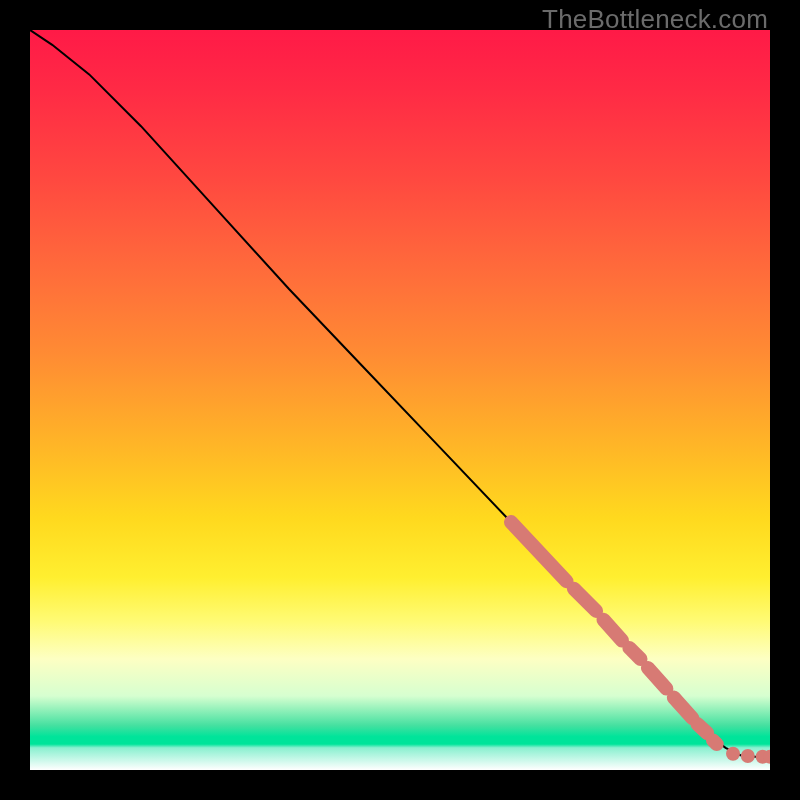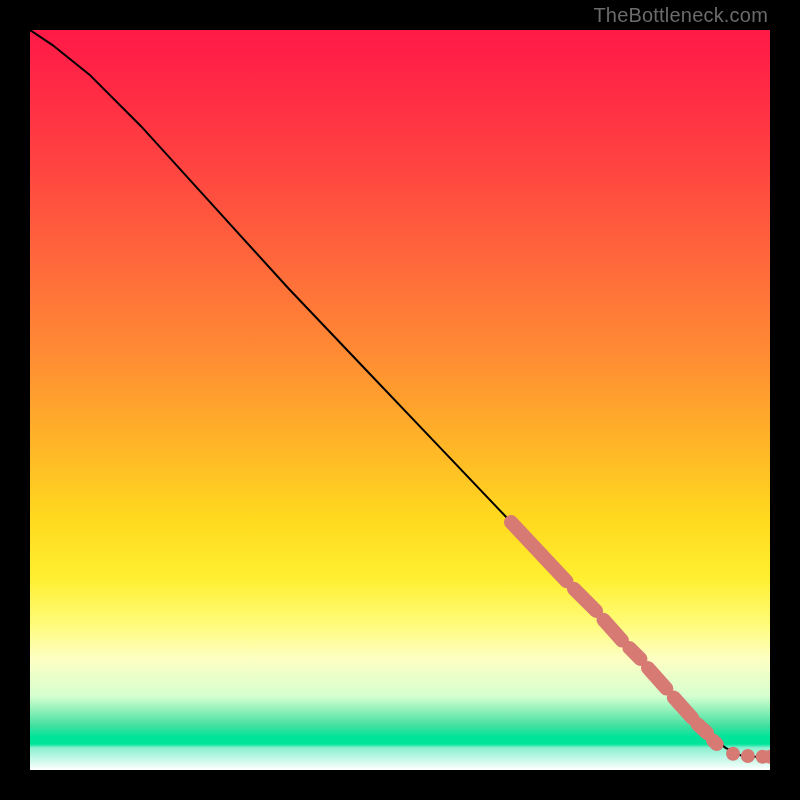--- a/index.html
+++ b/index.html
@@ -44,21 +44,21 @@
       #00e49a 96.5%,
       #8af0d0 97%,
       #ffffff 100%
     );
   }
   .watermark {
     position: absolute;
     top: 4px;
     right: 32px;
     color: #6b6b6b;
-    font-size: 20px;
+    font-size: 26px;
     font-weight: 500;
     letter-spacing: 0.2px;
     z-index: 5;
   }
   svg.overlay {
     position: absolute;
     left: 0; top: 0;
     width: 740px; height: 740px;
     z-index: 3;
   }

